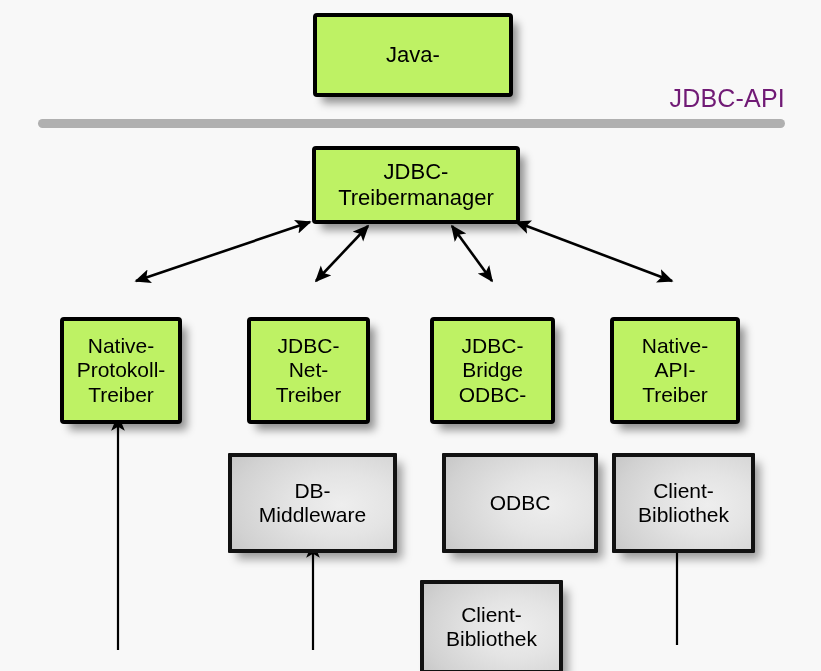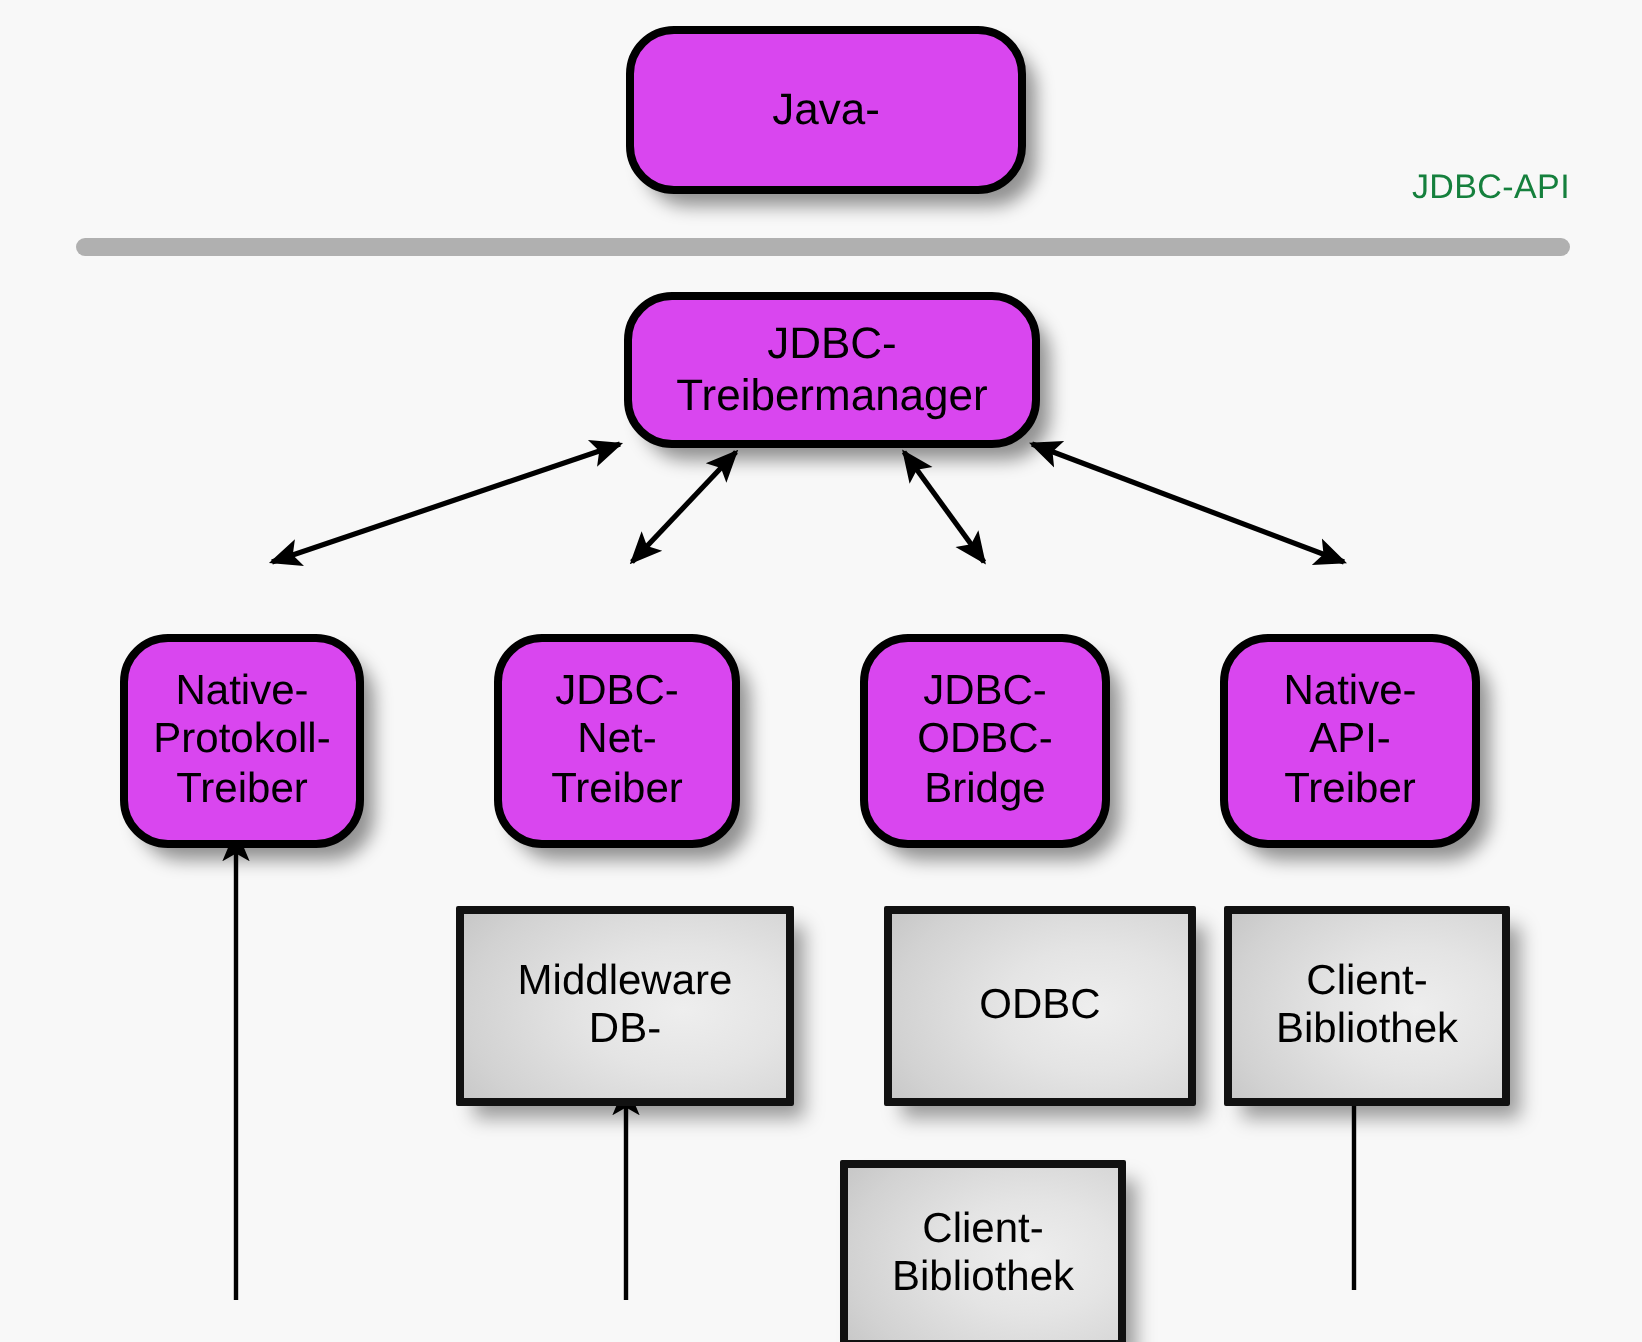--- a/index.html
+++ b/index.html
@@ -26,23 +26,23 @@
     top: 0;
     width: 821px;
     height: 671px;
     pointer-events: none;
   }
 
   
   .node {
     position: absolute;
     box-sizing: border-box;
-    background: #d946ef;
+    background: #bef264;
     border: 4px solid #000000;
-    border-radius: 24px;
+    border-radius: 4px;
     display: flex;
     align-items: center;
     justify-content: center;
     text-align: center;
     color: #000000;
     line-height: 1.16;
     box-shadow: 7px 8px 9px -2px rgba(0,0,0,0.42);
     z-index: 3;
   }
   .node .lines {
@@ -81,22 +81,22 @@
     width: 747px;
     height: 9px;
     background: #b0b0b0;
     border-radius: 5px;
     z-index: 2;
   }
   #api-label {
     position: absolute;
     right: 36px;
     top: 84px;
-    font-size: 17px;
-    color: #15803d;
+    font-size: 25px;
+    color: #701a75;
     letter-spacing: 0.2px;
     white-space: nowrap;
     z-index: 2;
   }
 
   .f21 { font-size: 21px; margin-top: 36px; }
   .f22 { font-size: 22px; }
 </style>
 </head>
 <body>
@@ -156,37 +156,37 @@
     <span class="lines">
       <span class="ln">JDBC-</span>
       <span class="ln">Net-</span>
       <span class="ln">Treiber</span>
     </span>
   </div>
 
   <div class="node f21" style="left:430px; top:281px; width:125px; height:107px;">
     <span class="lines">
       <span class="ln">JDBC-</span>
+      <span class="ln">Bridge</span>
       <span class="ln">ODBC-</span>
-      <span class="ln">Bridge</span>
     </span>
   </div>
 
   <div class="node f21" style="left:610px; top:281px; width:130px; height:107px;">
     <span class="lines">
       <span class="ln">Native-</span>
       <span class="ln">API-</span>
       <span class="ln">Treiber</span>
     </span>
   </div>
 
   <div class="gbox f21" style="left:228px; top:417px; width:169px; height:100px;">
     <span class="lines">
+      <span class="ln">DB-</span>
       <span class="ln">Middleware</span>
-      <span class="ln">DB-</span>
     </span>
   </div>
 
   <div class="gbox f21" style="left:442px; top:417px; width:156px; height:100px;">
     <span class="lines">
       <span class="ln">ODBC</span>
     </span>
   </div>
 
   <div class="gbox f21" style="left:612px; top:417px; width:143px; height:100px;">

